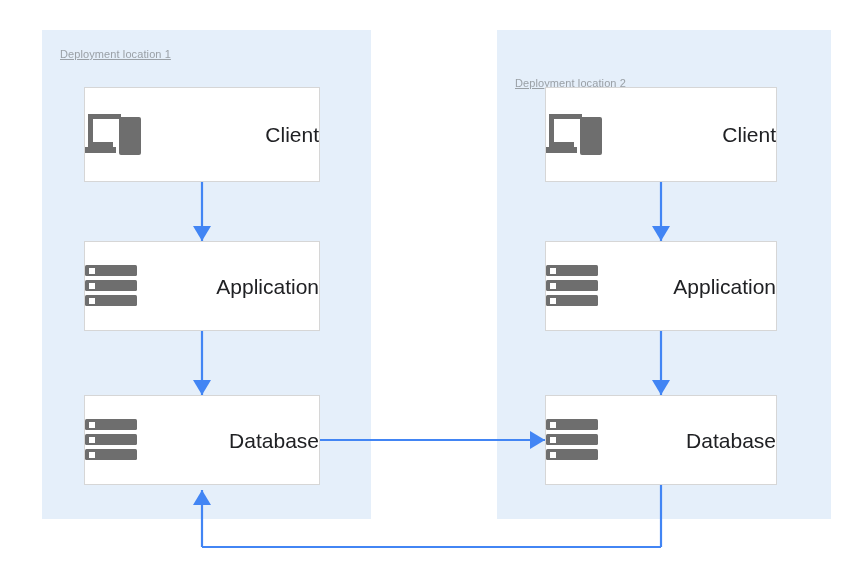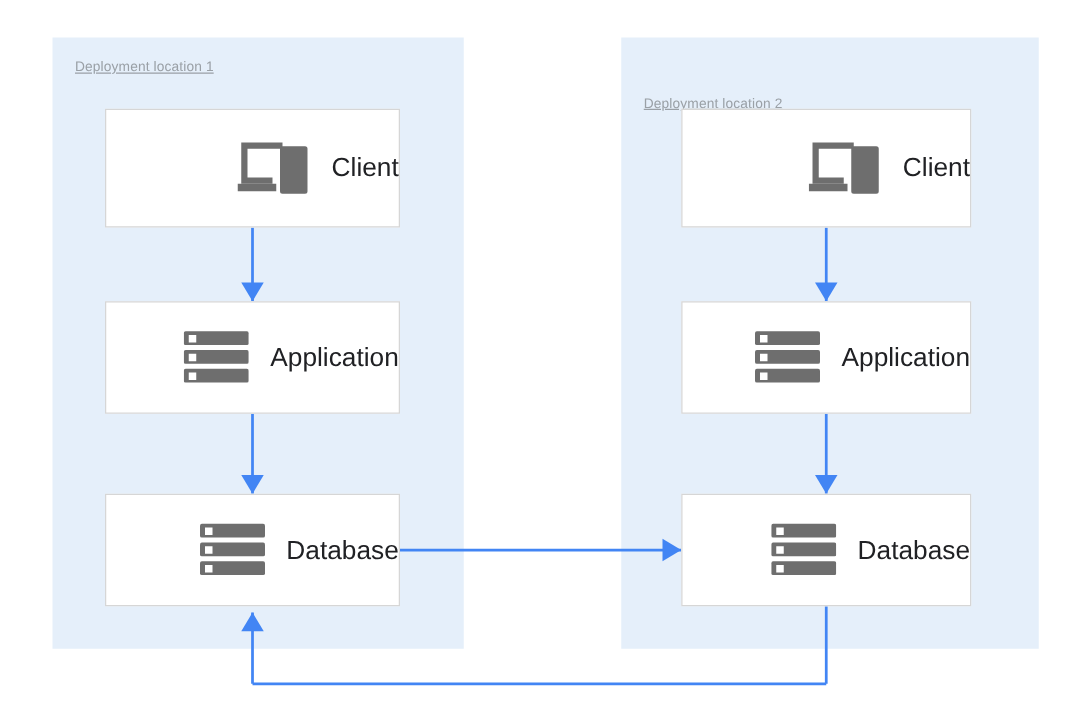--- a/index.html
+++ b/index.html
@@ -31,21 +31,21 @@
     text-decoration: underline;
   }
   .node {
     position: absolute;
     background: #FFFFFF;
     border: 1px solid #D6D6D6;
     box-sizing: border-box;
     display: flex;
     flex-direction: row;
     align-items: center;
-    justify-content: flex-end;
+    justify-content: space-between;
     gap: 17px;
   }
   .node-label {
     font-size: 21px;
     color: #202124;
     white-space: nowrap;
     line-height: 1;
   }
   .node-icon {
     display: block;

